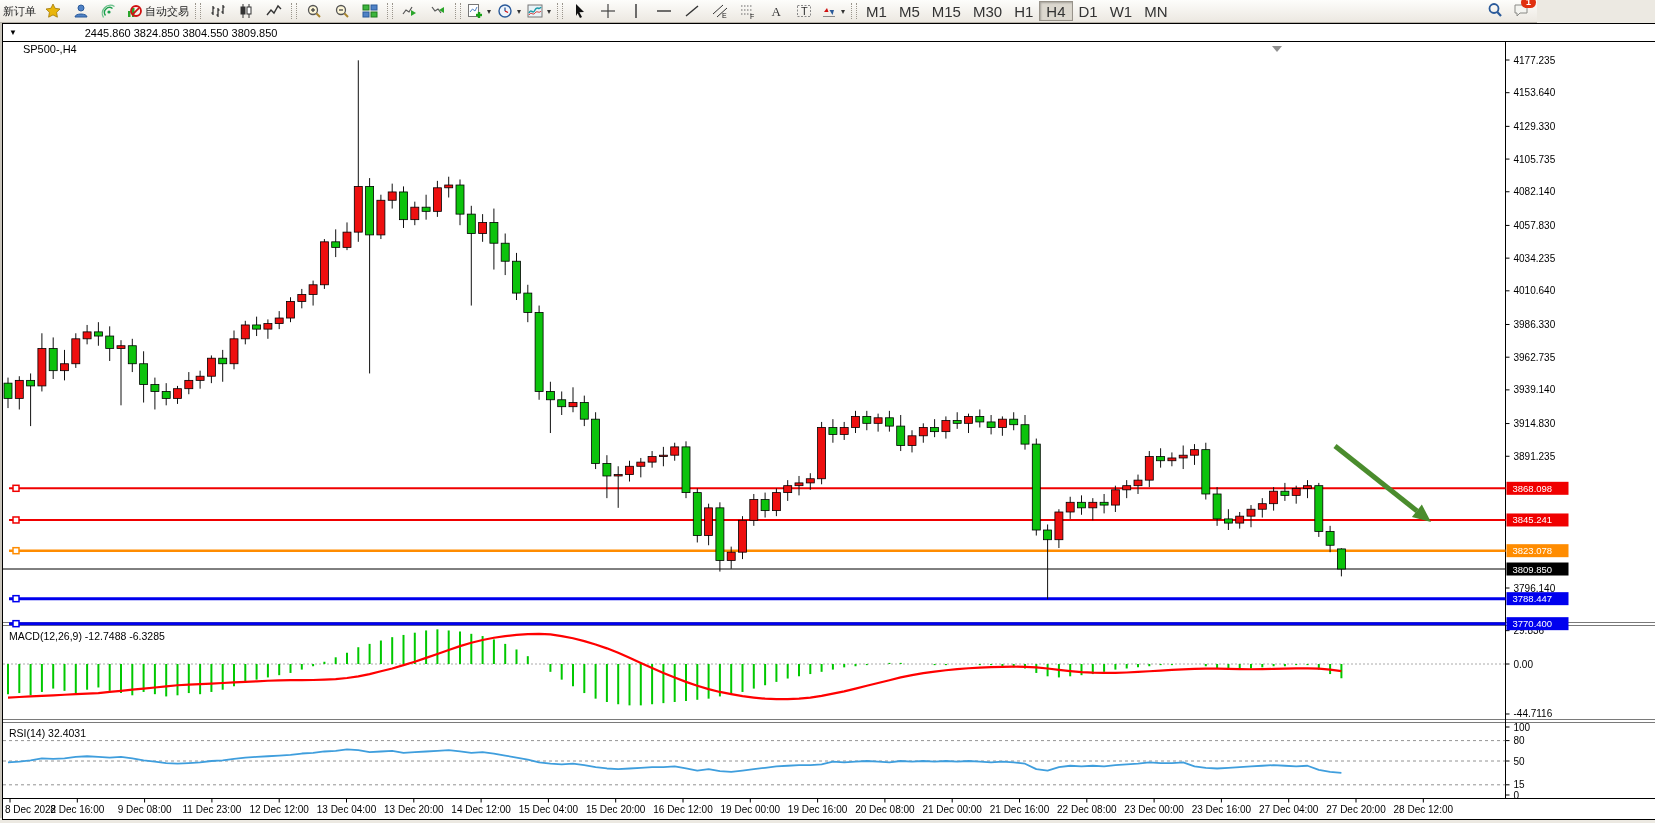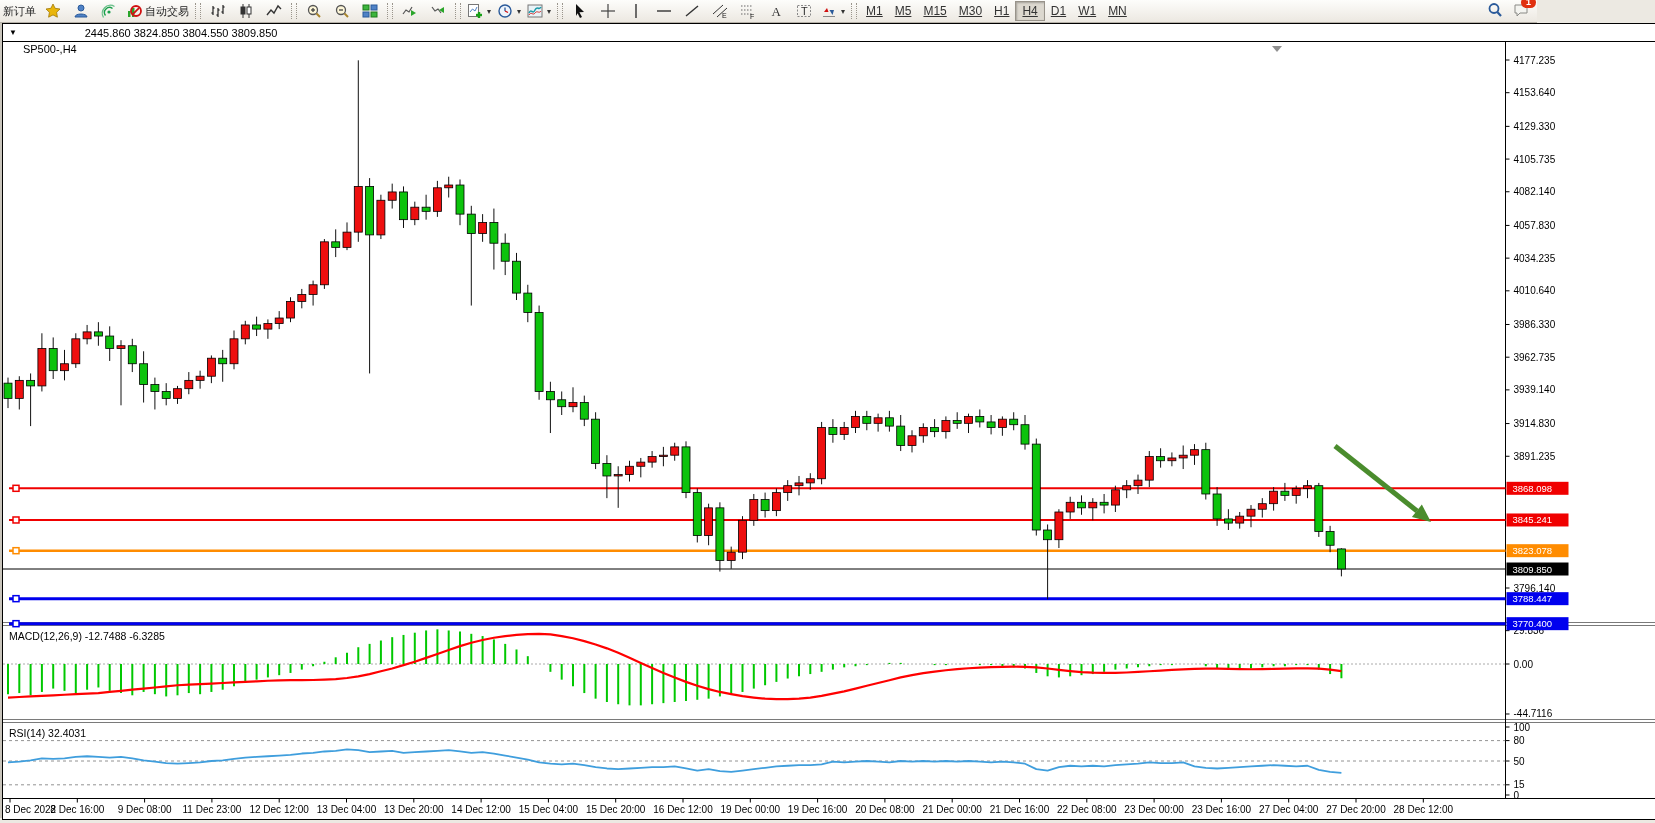--- a/index.html
+++ b/index.html
@@ -8,21 +8,21 @@
   #toolbar{position:absolute;left:0;top:0;width:1537px;height:22px;
     background:linear-gradient(#fdfdfb,#ece8e1);border-bottom:1px solid #b6b1a8;
     display:flex;align-items:center;font-size:11px;color:#222;}
   .tb-handle{width:4px;height:16px;margin:0 3px;
     border-left:1px dotted #9a958c;border-right:1px dotted #9a958c;}
   .tb-btn{height:20px;min-width:22px;display:flex;align-items:center;justify-content:center;
     padding:0 2px;border:1px solid transparent;cursor:default;gap:3px;}
   .tb-btn svg{display:block}
   .tb-btn .cap{white-space:nowrap;}
   .dd{font-size:8px;color:#333;margin-left:1px;}
-  .tf-btn{height:18px;padding:0 6px;display:flex;align-items:center;font-size:12px;color:#333;text-decoration:underline;}
+  .tf-btn{height:18px;padding:0 6px;display:flex;align-items:center;font-size:15px;color:#333;}
   .tf-btn.active{background:#dcd8cf;border:1px solid #98938a;box-shadow:inset 1px 1px 2px rgba(0,0,0,.25);text-align:right;}
   #tb-right{margin-left:auto;display:flex;align-items:center;margin-right:8px;gap:10px;}
   .badge{position:absolute;top:-5px;right:-7px;background:#e03010;color:#fff;border-radius:8px;
     font-size:9px;line-height:11px;min-width:11px;text-align:center;padding:0 2px;font-weight:bold;}
   
   #chartwin{position:absolute;left:2px;top:23px;width:1652px;height:795px;
     background:#fff;border:1px solid #000;}
   #titlebar{position:absolute;left:0;top:0;width:100%;height:17px;background:#fff;
     border-bottom:1px solid #000;display:flex;align-items:center;font-size:11px;color:#000;}
   #titlebar .tri{font-size:8px;margin:0 6px 0 6px;color:#000;}

